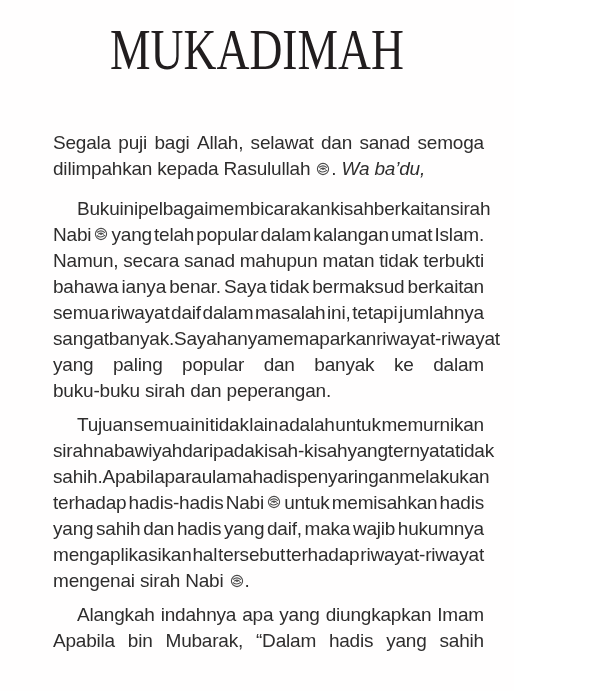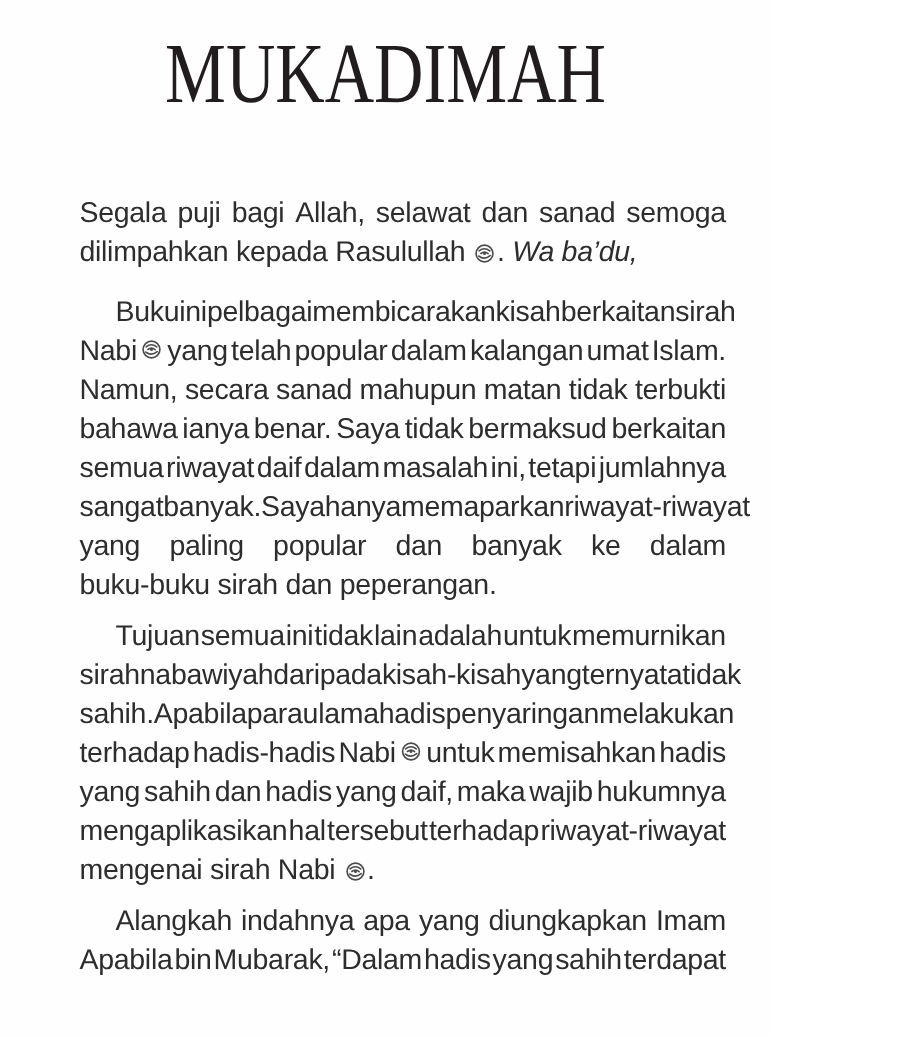--- a/index.html
+++ b/index.html
@@ -219,17 +219,16 @@
           <span class="tok">Imam</span>
         </div>
         <div class="line jl">
           <span class="tok">Apabila</span>
           <span class="tok">bin</span>
           <span class="tok">Mubarak,</span>
           <span class="tok">“Dalam</span>
           <span class="tok">hadis</span>
           <span class="tok">yang</span>
           <span class="tok">sahih</span>
-          <span class="tok">terdapat</span>
         </div>
       </div>
     </div>
 </div>
 
 </body></html>

